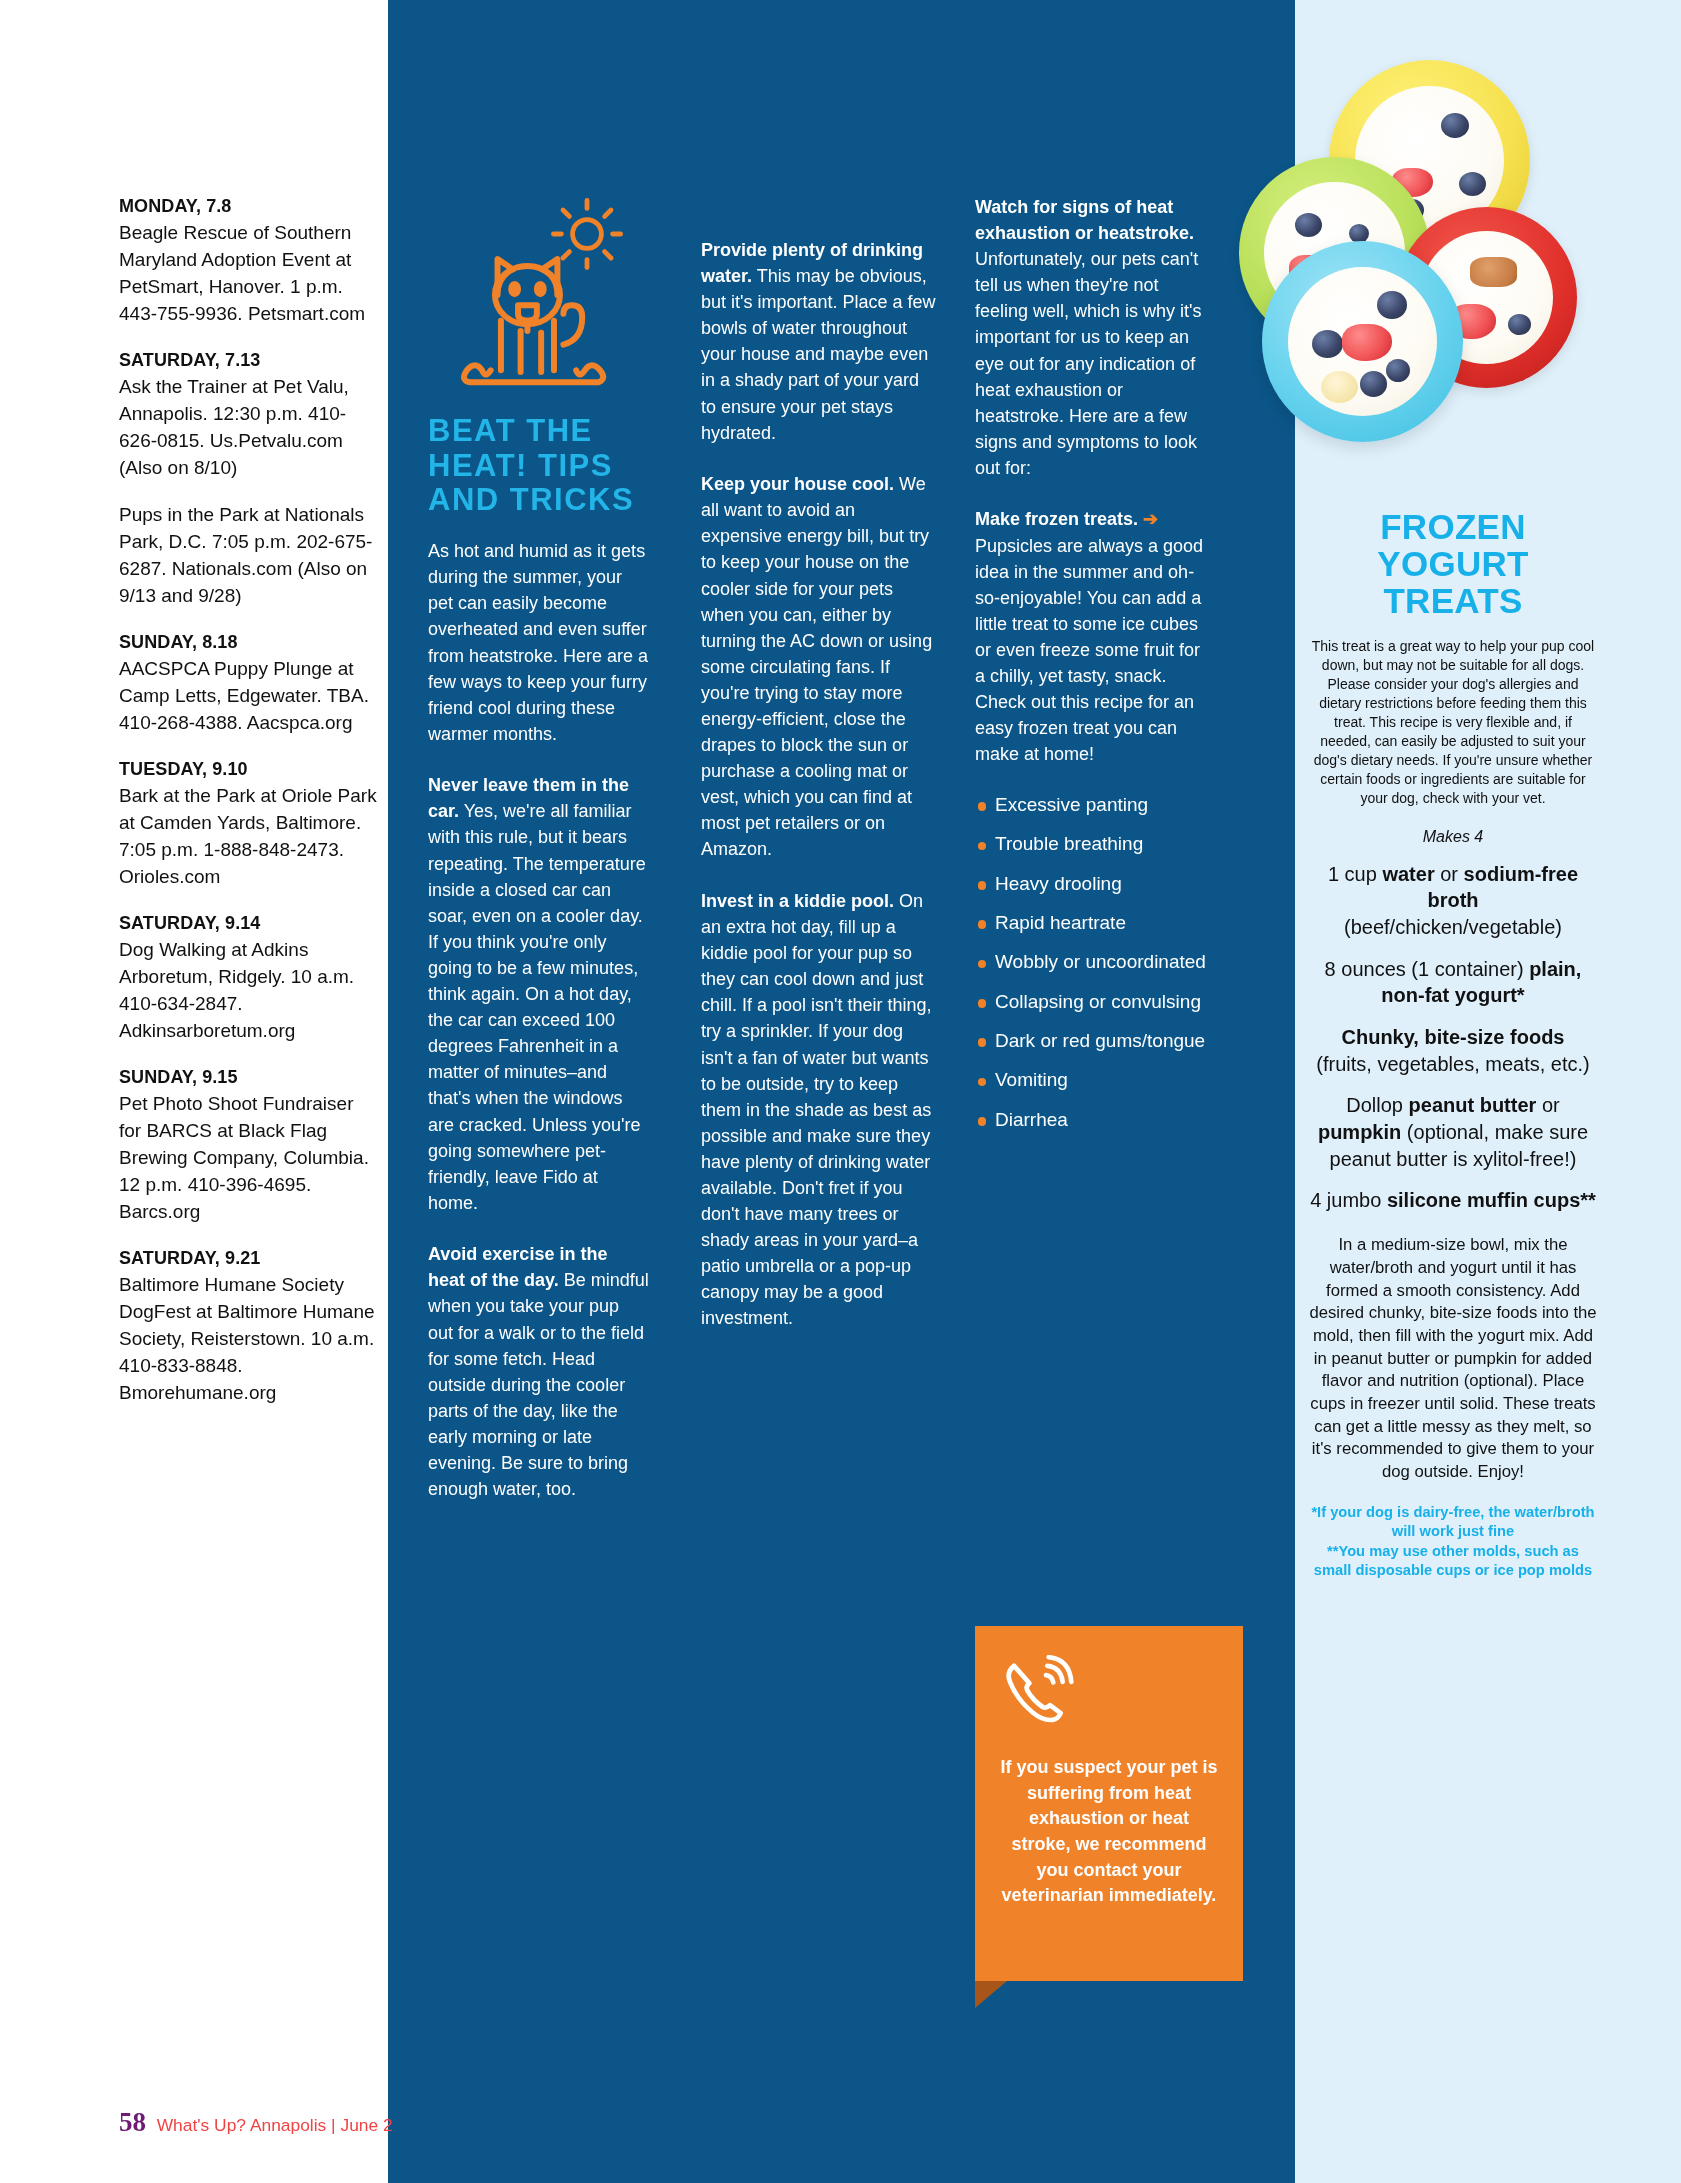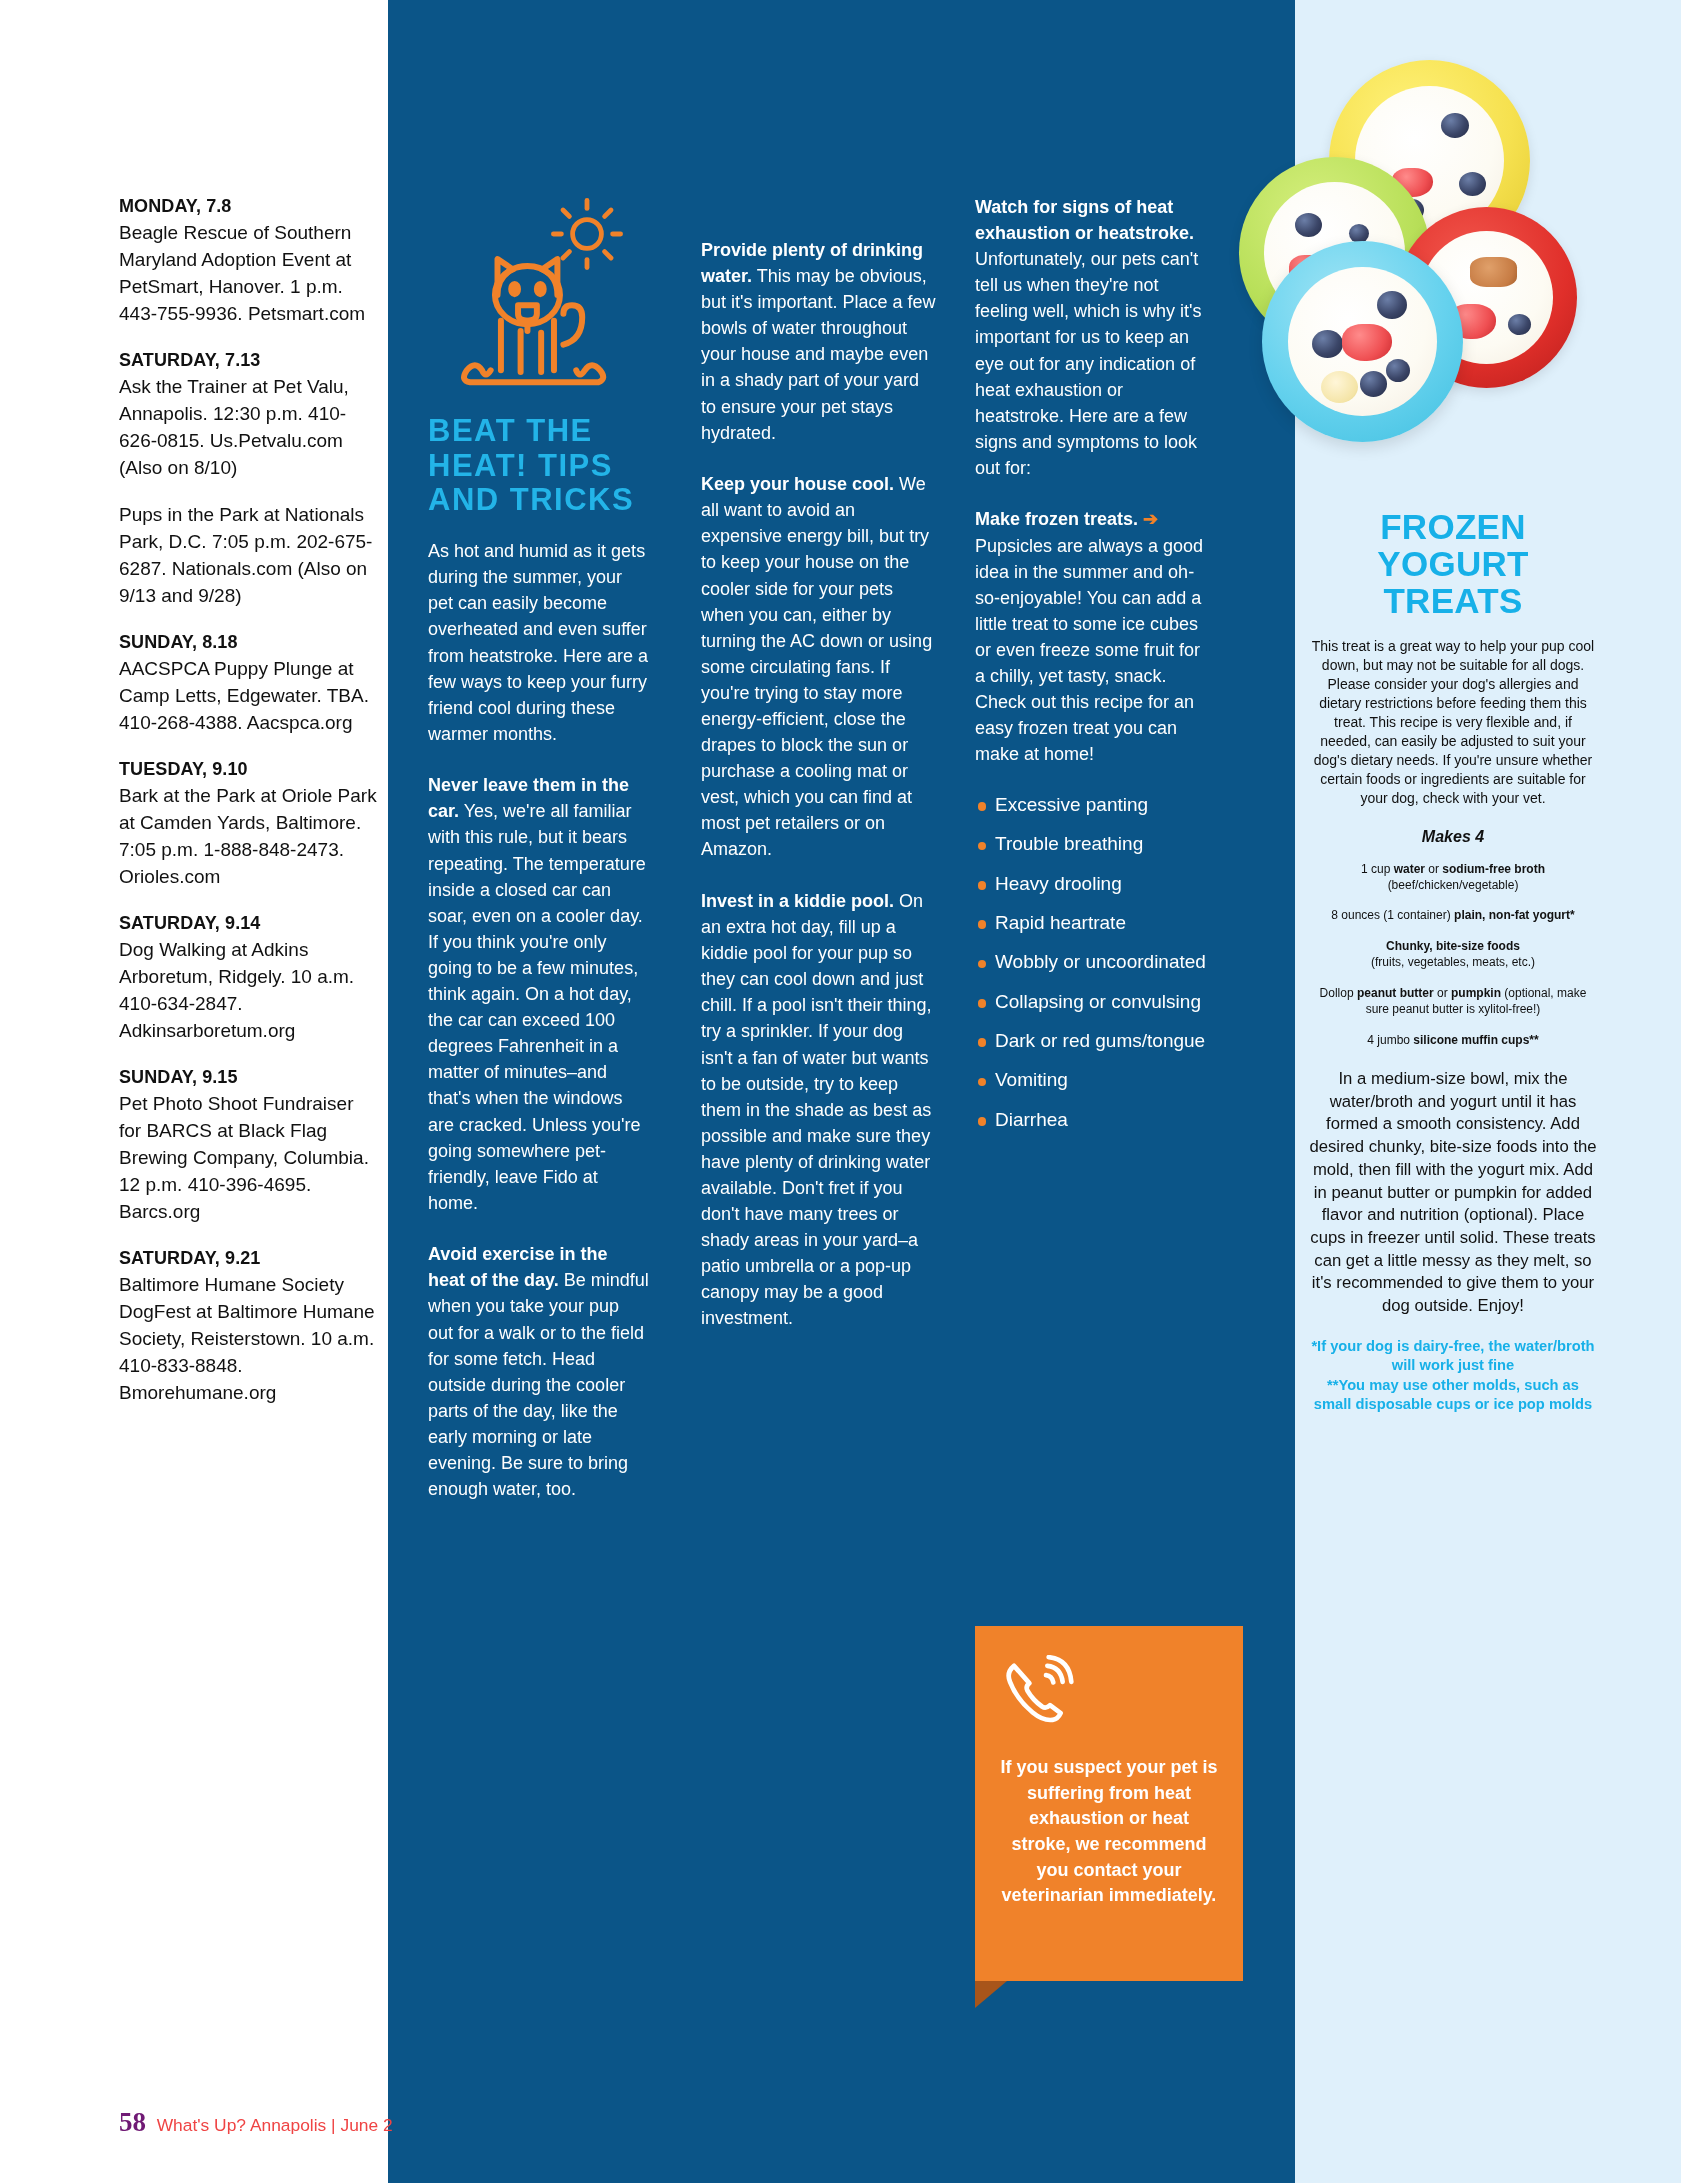--- a/index.html
+++ b/index.html
@@ -104,22 +104,22 @@
     font-size:18px; font-weight:bold; line-height:1.42; text-align:center;
   }
 
   
   .recipe { position:absolute; left:1309px; top:509px; width:288px; color:#111; text-align:center; }
   .recipe-title {
     font-size:35px; font-weight:bold; line-height:1.05;
     letter-spacing:0.3px; color:#17b0e8; margin-bottom:17.4px;
   }
   .recipe-intro { font-size:14px; font-weight:500; line-height:1.36; margin-bottom:20px; }
-  .makes { font-size:16px; font-style:italic; font-weight:700; margin-bottom:14.7px; }
-  .ing { font-size:12px; font-weight:500; line-height:1.34; margin-bottom:14.7px; }
+  .makes { font-size:16px; font-style:italic; font-weight:400; margin-bottom:14.7px; }
+  .ing { font-size:20px; font-weight:500; line-height:1.34; margin-bottom:14.7px; }
   .ing b { font-weight:bold; }
   .steps { font-size:16.7px; font-weight:500; line-height:1.36; margin-top:20px; margin-bottom:19px; }
   .notes { font-size:14.7px; font-weight:bold; line-height:1.32; color:#17b0e8; }
 
   
   .photo { position:absolute; left:1175px; top:40px; width:402px; height:415px; }
   .cup { position:absolute; border-radius:50%; }
   .cup .inner {
     position:absolute; inset:13%; border-radius:50%;
     background:radial-gradient(circle at 40% 35%, #ffffff 0%, #fdfbf3 60%, #f3ece0 100%);

